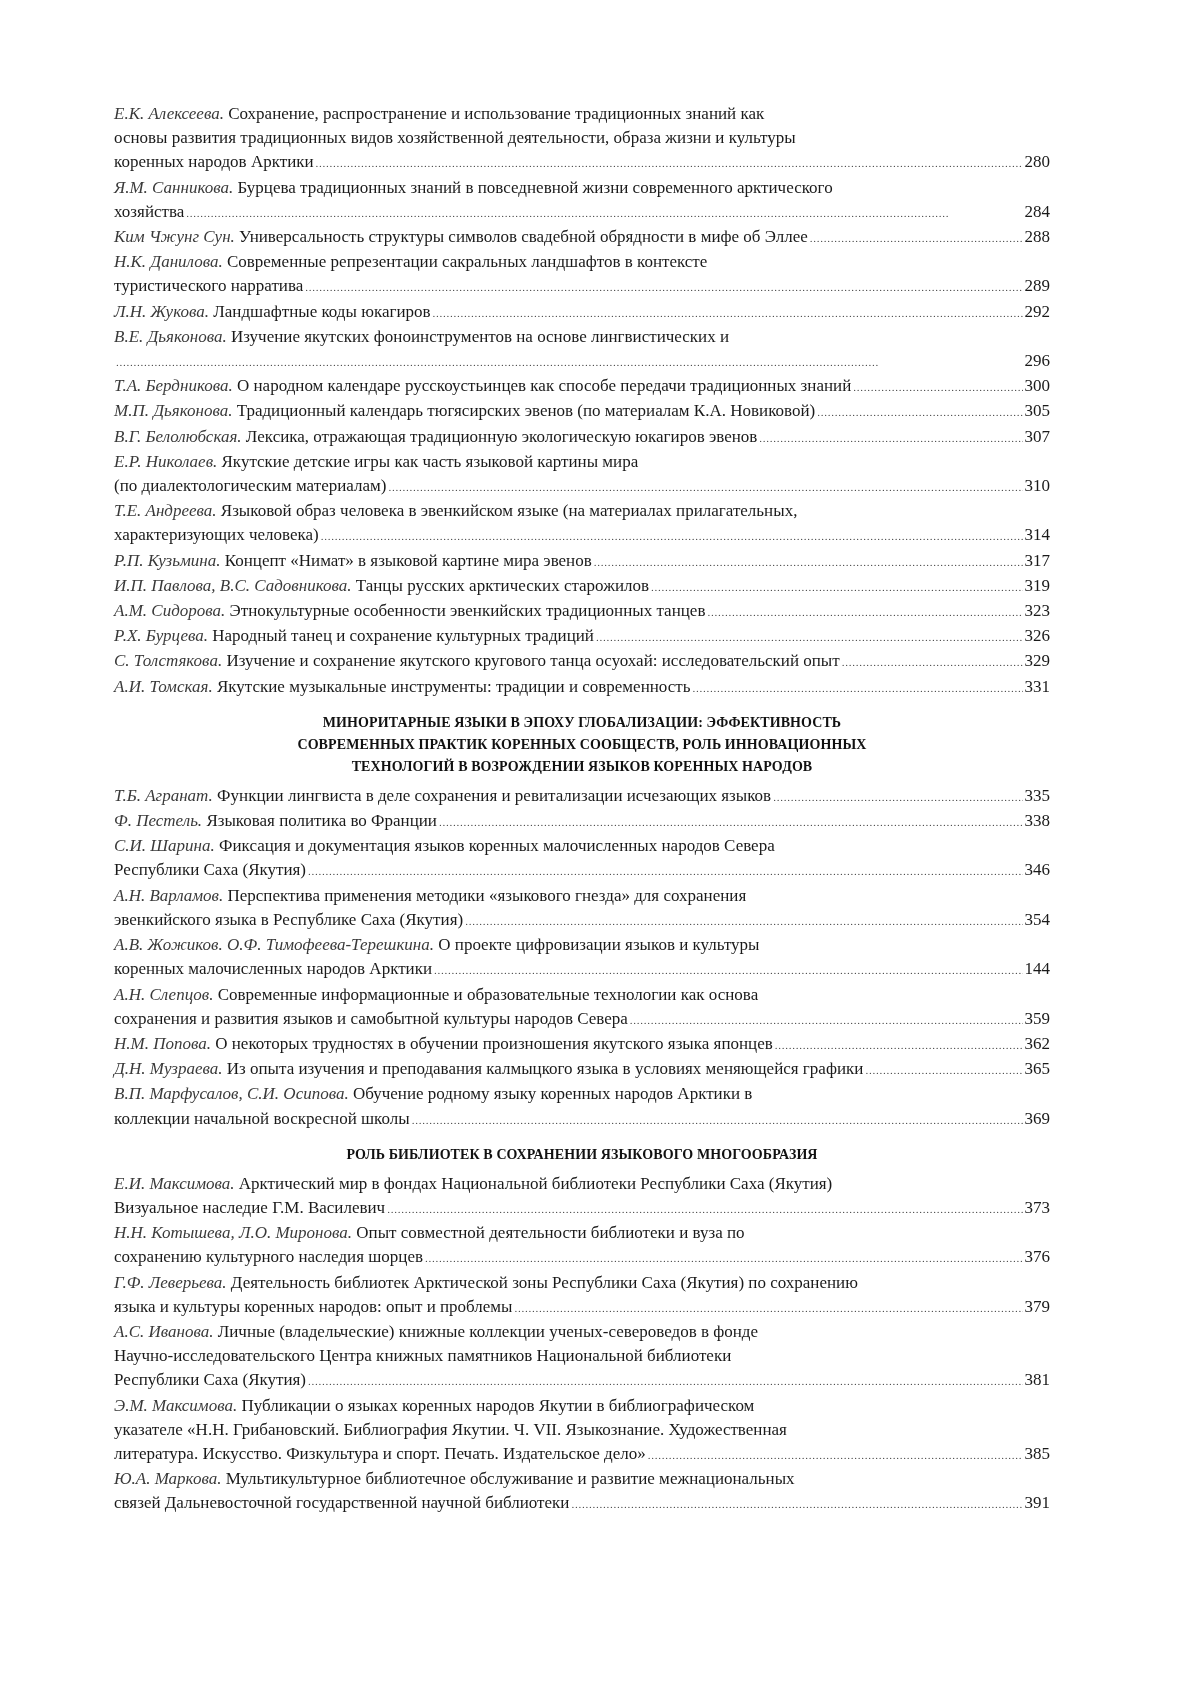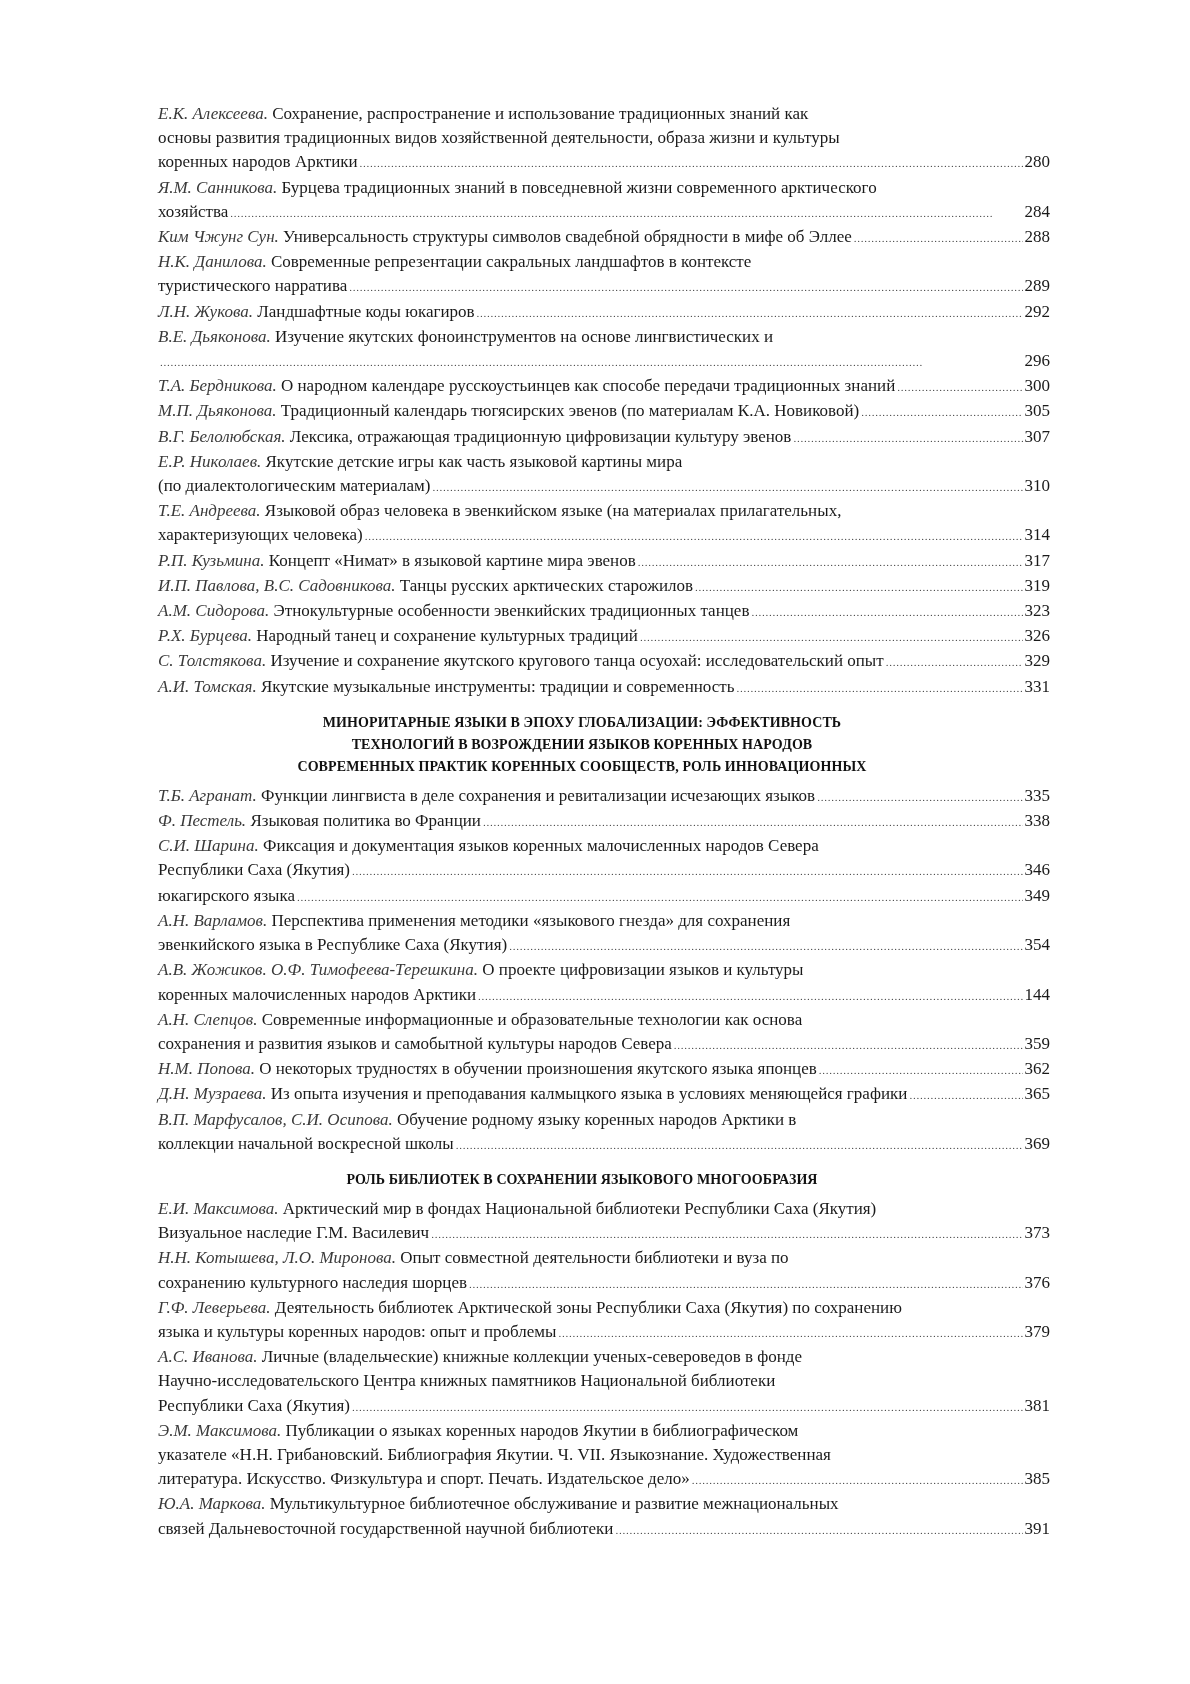--- a/index.html
+++ b/index.html
@@ -7,21 +7,21 @@
   .page {
     position: absolute;
     left: 114px;
     top: 102px;
     width: 936px;
     font-family: "Liberation Serif", serif;
     font-size: 17px;
     color: #1a1a1a;
     line-height: 24.2px;
   }
-  .entry { position: relative; margin-left: 44px; }
+  .entry { position: relative; }
   .line { display: block; white-space: nowrap; }
   .last-line {
     display: flex;
     align-items: baseline;
     white-space: nowrap;
   }
   .author { font-style: italic; color: #3a3a3a; }
   .leader {
     flex: 1 1 auto;
     overflow: hidden;
@@ -106,21 +106,21 @@
       </div>
       <div class="entry">
         <div class="last-line">
           <span><span class="author">М.П. Дьяконова.</span> <span>Традиционный календарь тюгясирских эвенов (по материалам К.А. Новиковой)</span></span>
           <span class="leader"></span>
           <span class="page-num">305</span>
         </div>
       </div>
       <div class="entry">
         <div class="last-line">
-          <span><span class="author">В.Г. Белолюбская.</span> <span>Лексика, отражающая традиционную цифровизации культуру эвенов</span></span>
+          <span><span class="author">В.Г. Белолюбская.</span> <span>Лексика, отражающая традиционную экологическую юкагиров эвенов</span></span>
           <span class="leader"></span>
           <span class="page-num">307</span>
         </div>
       </div>
       <div class="entry">
         <div class="line"><span><span class="author">Е.Р. Николаев.</span> <span>Якутские детские игры как часть языковой картины мира</span></span></div>
         <div class="last-line">
           <span><span>(по диалектологическим материалам)</span></span>
           <span class="leader"></span>
           <span class="page-num">310</span>
@@ -173,22 +173,22 @@
         <div class="last-line">
           <span><span class="author">А.И. Томская.</span> <span>Якутские музыкальные инструменты: традиции и современность</span></span>
           <span class="leader"></span>
           <span class="page-num">331</span>
         </div>
       </div>
     </div>
     <div>
       <div class="section-heading">
         <span class="hline">МИНОРИТАРНЫЕ ЯЗЫКИ В ЭПОХУ ГЛОБАЛИЗАЦИИ: ЭФФЕКТИВНОСТЬ</span>
+        <span class="hline">СОВРЕМЕННЫХ ПРАКТИК КОРЕННЫХ СООБЩЕСТВ, РОЛЬ ИННОВАЦИОННЫХ</span>
         <span class="hline">ТЕХНОЛОГИЙ В ВОЗРОЖДЕНИИ ЯЗЫКОВ КОРЕННЫХ НАРОДОВ</span>
-        <span class="hline">СОВРЕМЕННЫХ ПРАКТИК КОРЕННЫХ СООБЩЕСТВ, РОЛЬ ИННОВАЦИОННЫХ</span>
       </div>
       <div class="entry">
         <div class="last-line">
           <span><span class="author">Т.Б. Агранат.</span> <span>Функции лингвиста в деле сохранения и ревитализации исчезающих языков</span></span>
           <span class="leader"></span>
           <span class="page-num">335</span>
         </div>
       </div>
       <div class="entry">
         <div class="last-line">
@@ -199,25 +199,20 @@
       </div>
       <div class="entry">
         <div class="line"><span><span class="author">С.И. Шарина.</span> <span>Фиксация и документация языков коренных малочисленных народов Севера</span></span></div>
         <div class="last-line">
           <span><span>Республики Саха (Якутия)</span></span>
           <span class="leader"></span>
           <span class="page-num">346</span>
         </div>
       </div>
       <div class="entry">
-        <div class="last-line">
-          <span><span>юкагирского языка</span></span>
-          <span class="leader"></span>
-          <span class="page-num">349</span>
-        </div>
       </div>
       <div class="entry">
         <div class="line"><span><span class="author">А.Н. Варламов.</span> <span>Перспектива применения методики «языкового гнезда» для сохранения</span></span></div>
         <div class="last-line">
           <span><span>эвенкийского языка в Республике Саха (Якутия)</span></span>
           <span class="leader"></span>
           <span class="page-num">354</span>
         </div>
       </div>
       <div class="entry">

